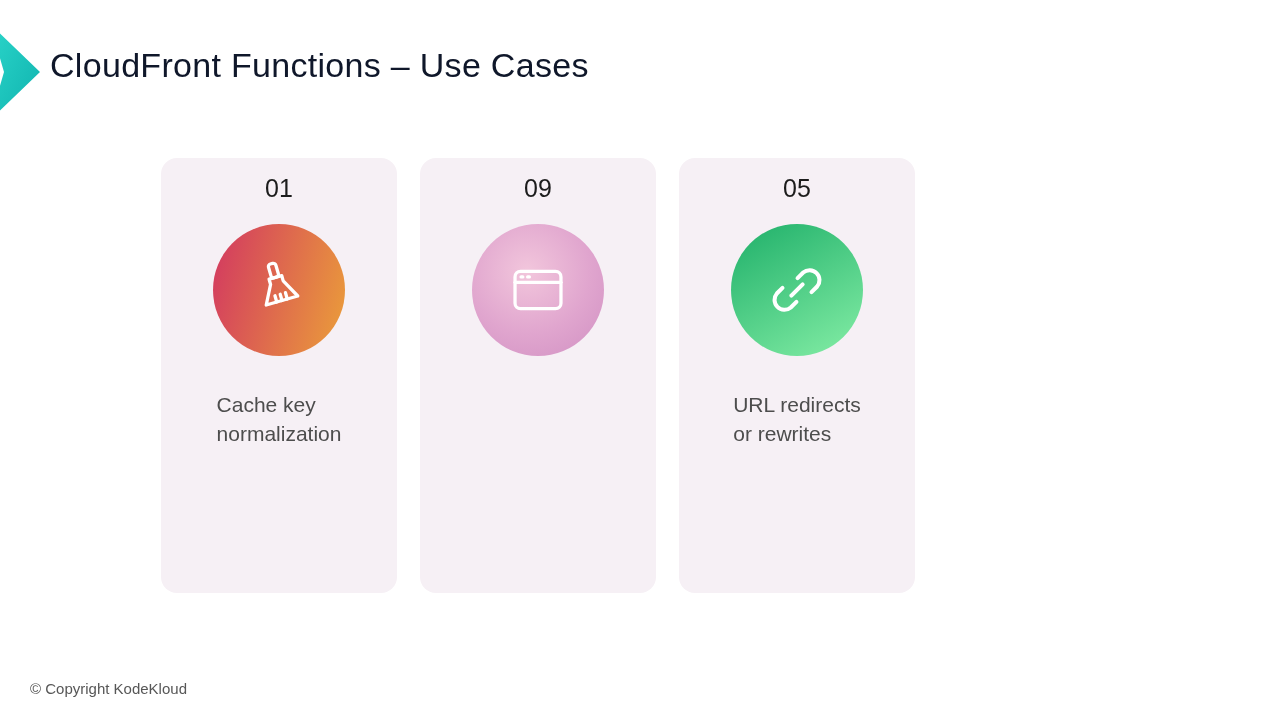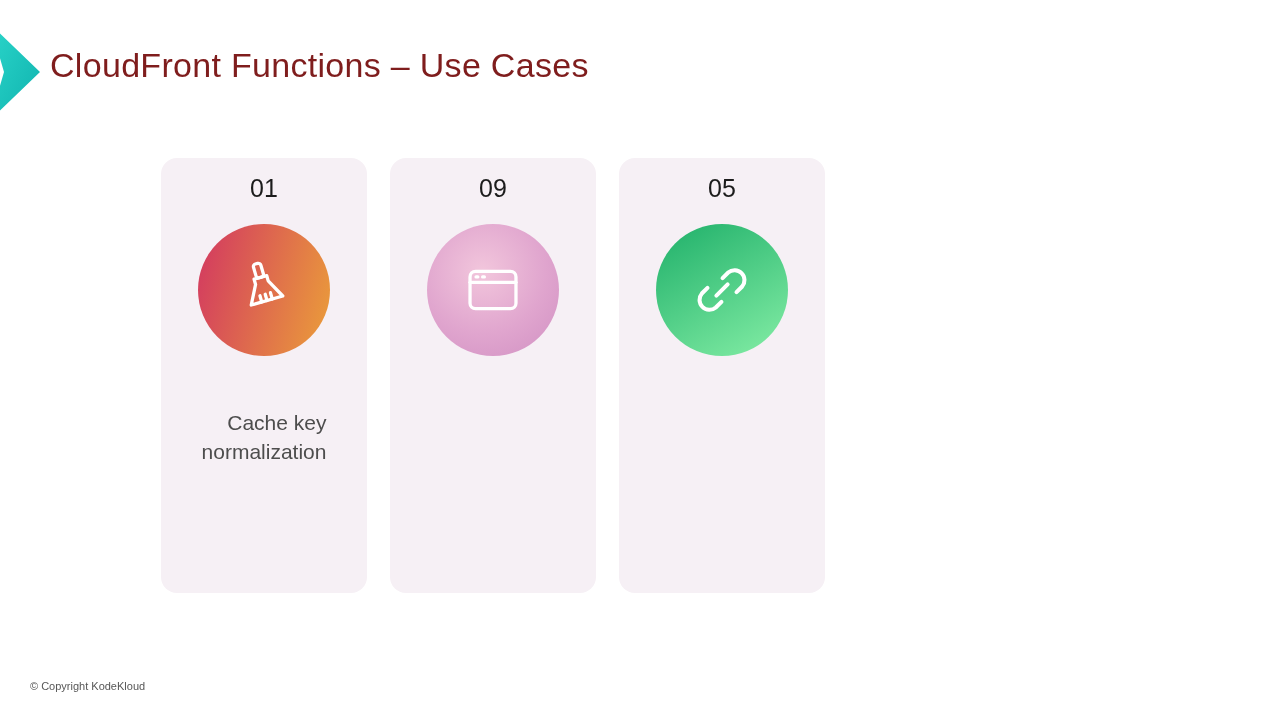--- a/index.html
+++ b/index.html
@@ -9,52 +9,52 @@
     font-family: "Liberation Sans", sans-serif;
     position: relative;
     overflow: hidden;
   }
   .chevron-wrap {
     position: absolute; left: -12px; top: 22px;
     width: 54px; height: 100px;
   }
   .slide-title {
     position: absolute; left: 50px; top: 46px;
-    font-size: 34px; font-weight: 500; color: #7f1d1d;
+    font-size: 34px; font-weight: 500; color: #0f172a;
     letter-spacing: 0.3px;
   }
   .cards {
     position: absolute; left: 161px; top: 158px;
     display: flex; gap: 23px;
   }
   .card {
-    width: 206px; height: 435px;
+    width: 236px; height: 435px;
     background: #f6f0f5;
     border-radius: 16px;
     display: flex; flex-direction: column; align-items: center;
     box-sizing: border-box;
   }
   .card-number {
     margin-top: 16px;
     font-size: 25px; font-weight: 500; color: #1c1c1c;
   }
   .icon-circle {
     width: 132px; height: 132px; border-radius: 50%;
     margin-top: 21px;
     display: flex; align-items: center; justify-content: center;
   }
   .card-label {
-    margin-top: 52px;
+    margin-top: 34px;
     font-size: 21px; line-height: 29px;
-    color: #4d4d4d; text-align: right;
+    color: #4d4d4d; text-align: left;
     white-space: pre-line;
   }
   .copyright {
     position: absolute; left: 30px; top: 680px;
-    font-size: 11px; color: #575757;
+    font-size: 15px; color: #575757;
   }
   svg { display: block; }
 </style>
 </head>
 <body>
 
 <div class="chevron-wrap">
   <svg width="54" height="100" viewBox="0 0 54 100">
     <defs>
       <linearGradient id="tealGrad" x1="0" y1="0" x2="1" y2="1">
@@ -101,18 +101,20 @@
 
   <div class="card">
     <div class="card-number">05</div>
     <div class="icon-circle" style="background: linear-gradient(150deg, rgb(35, 178, 108) 5%, rgb(128, 235, 163) 95%);">
       <svg viewBox="0 0 64 64" width="72" height="72" fill="none" stroke="#ffffff" stroke-width="3.6" stroke-linecap="round">
         <path d="M27 37 L37 27"></path>
         <path d="M32.5 21.5 l5 -5 a8.8 8.8 0 0 1 12.4 12.4 l-5 5"></path>
         <path d="M31.5 42.5 l-5 5 a8.8 8.8 0 0 1 -12.4 -12.4 l5 -5"></path>
       </svg>
     </div>
+    <div class="card-label">URL redirects
+or rewrites</div>
   </div>
 
 
 </div>
 
 <div class="copyright">© Copyright KodeKloud</div>
 
 </body></html>

